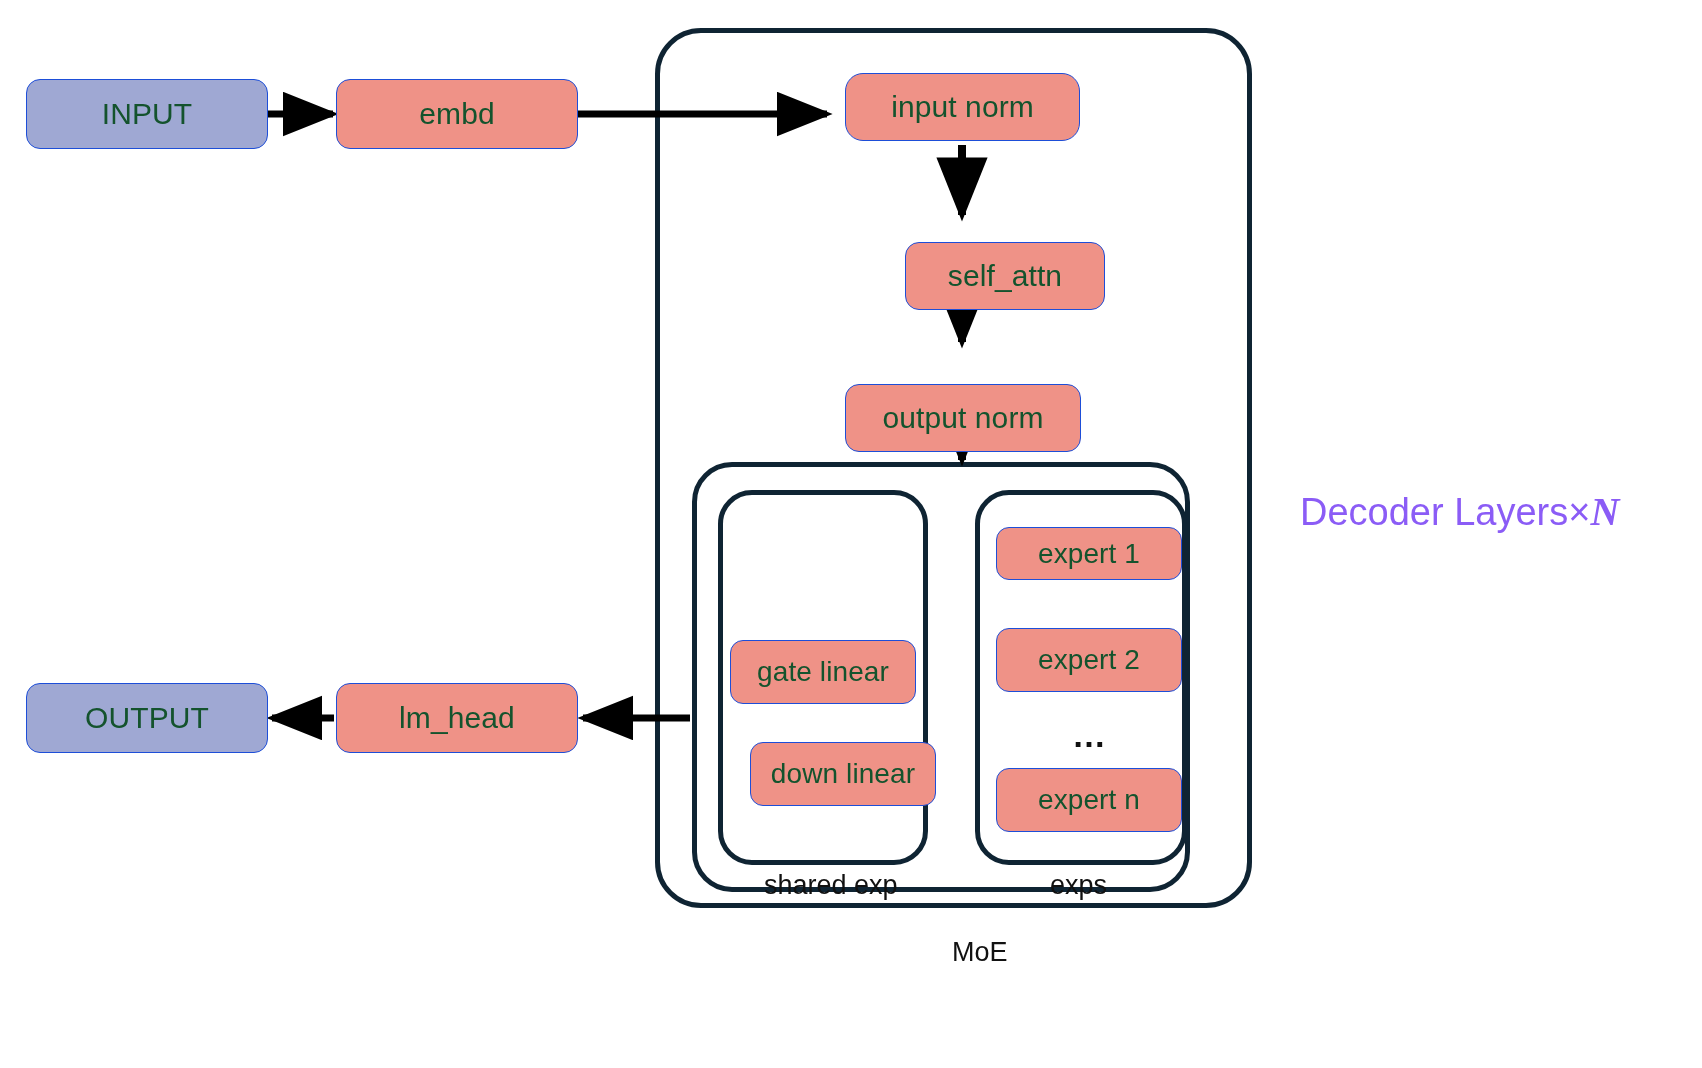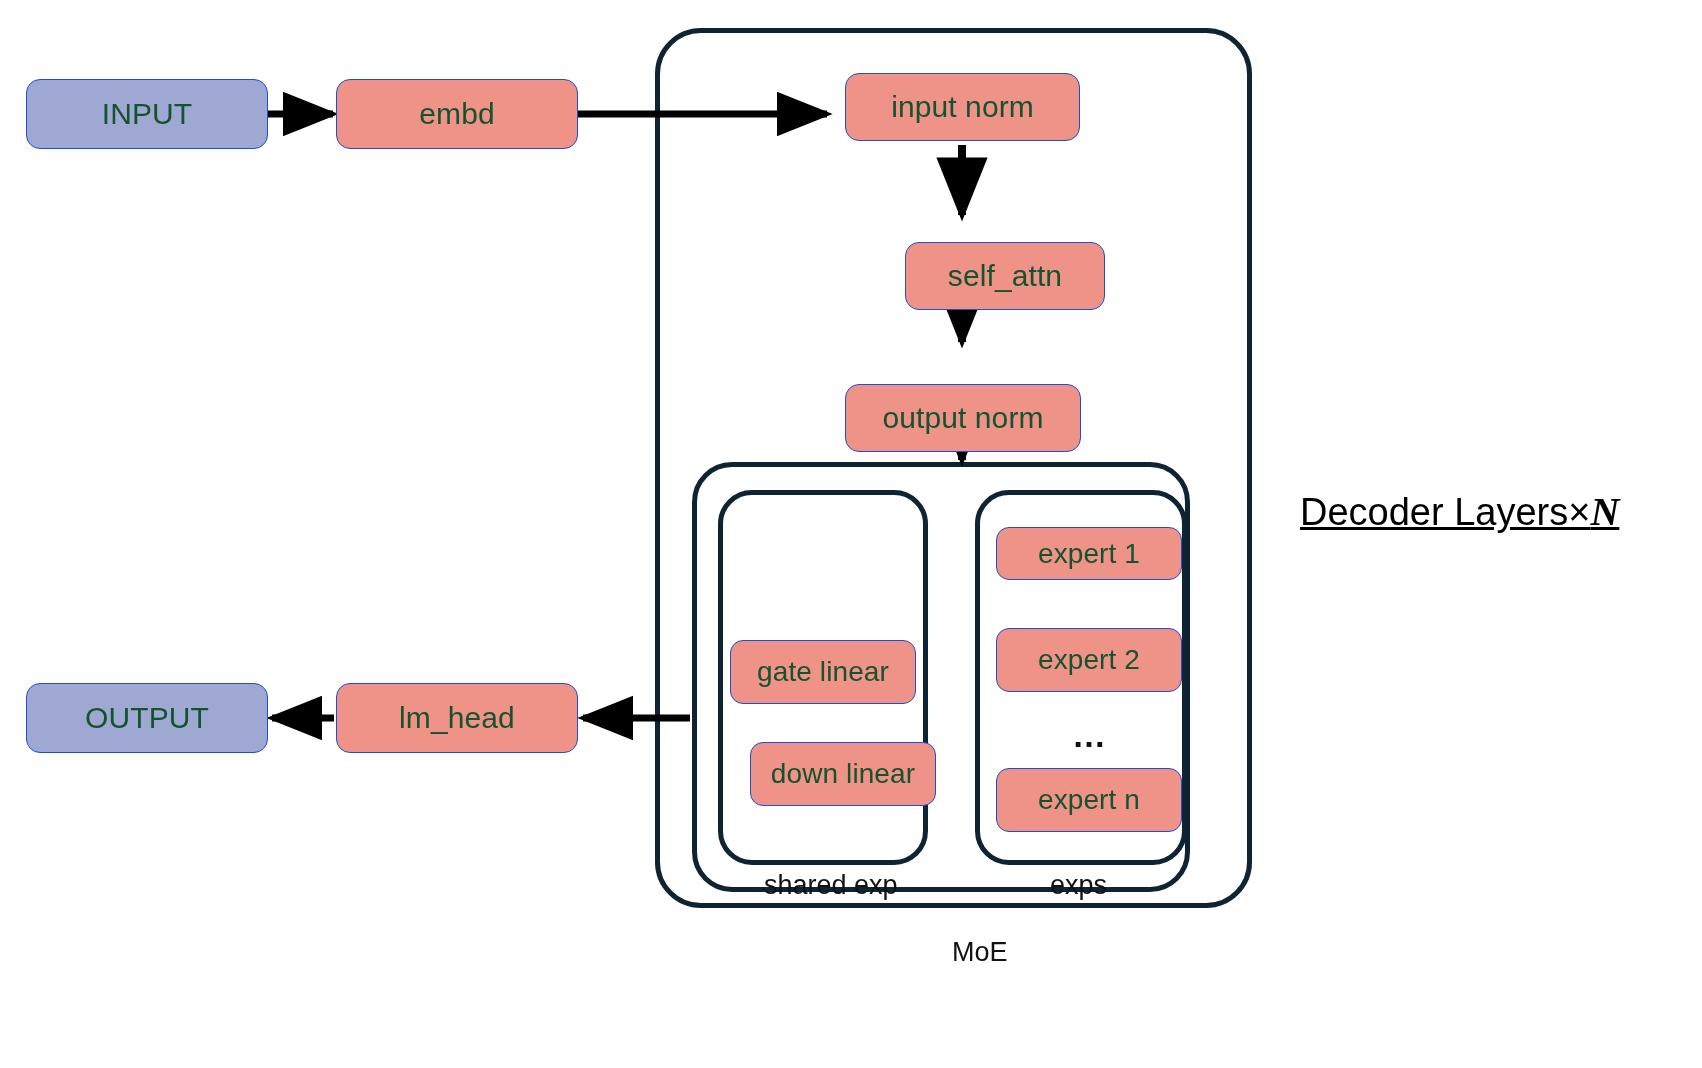--- a/index.html
+++ b/index.html
@@ -57,26 +57,25 @@
     color: #111111;
     font-size: 27px;
     line-height: 1;
     white-space: nowrap;
     z-index: 6;
   }
 
   
   .side-label {
     position: absolute;
-    color: #000000;
+    color: #8b5cf6;
     font-size: 38px;
     line-height: 1;
     white-space: nowrap;
     z-index: 6;
-    text-decoration: underline;
   }
   .side-label .n {
     font-family: "Liberation Serif", serif;
     font-weight: bold;
     font-style: italic;
     font-size: 40px;
   }
 
   
   .dots {
@@ -132,21 +131,21 @@
 
     <line x1="690" y1="718" x2="583" y2="718" stroke="#000000" stroke-width="7" marker-end="url(#ah)"></line>
 
     <line x1="334" y1="718" x2="272" y2="718" stroke="#000000" stroke-width="7" marker-end="url(#ah)"></line>
   </svg>
 
   <div class="node periwinkle" style="left:26px; top:79px; width:242px; height:70px;">INPUT</div>
 
   <div class="node salmon" style="left:336px; top:79px; width:242px; height:70px;">embd</div>
 
-  <div class="node salmon" style="left:845px; top:73px; width:235px; height:68px;">input norm</div>
+  <div class="node salmon" style="left:845px; top:73px; width:235px; height:68px;border-radius:18px;">input norm</div>
 
   <div class="node salmon" style="left:905px; top:196px; width:200px; height:68px;margin-top:46px;">self_attn</div>
 
   <div class="node salmon" style="left:845px; top:344px; width:236px; height:68px;margin-top:40px;">output norm</div>
 
 
   <div class="node salmon small" style="left:730px; top:640px; width:186px; height:64px;">gate linear</div>
 
   <div class="node salmon small" style="left:730px; top:742px; width:186px; height:64px;margin-left:20px;">down linear</div>
 

